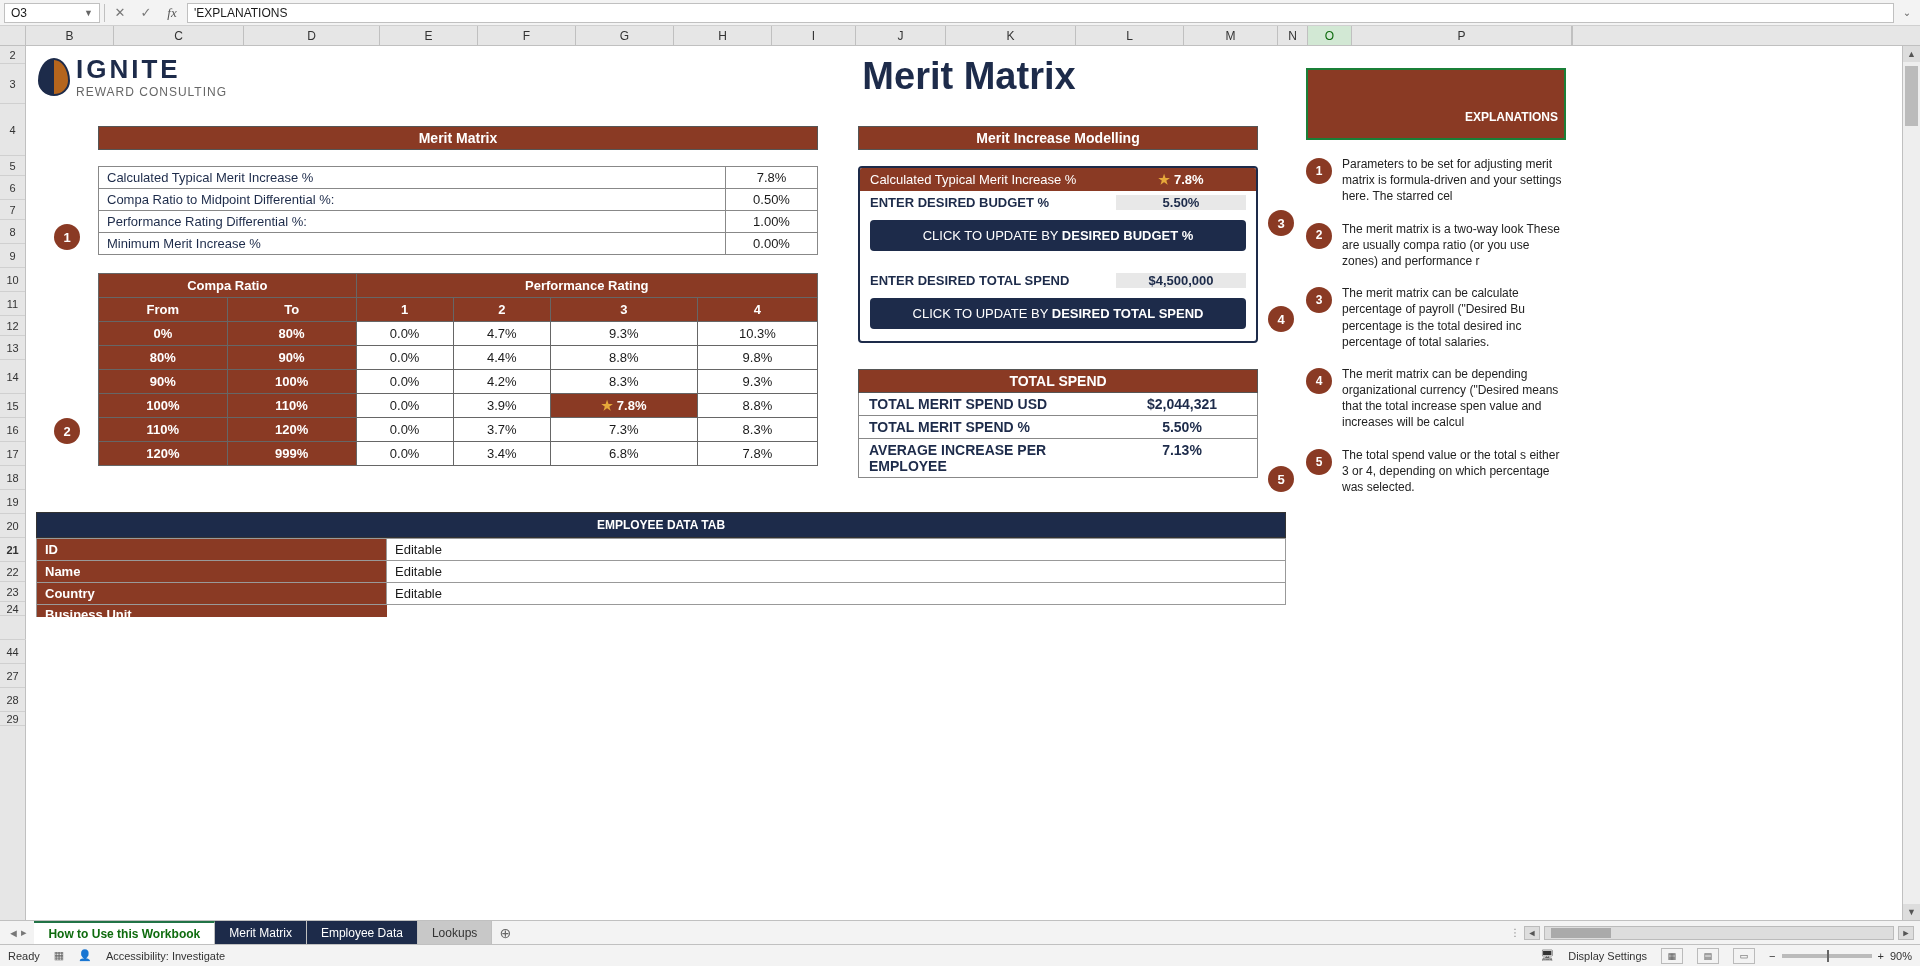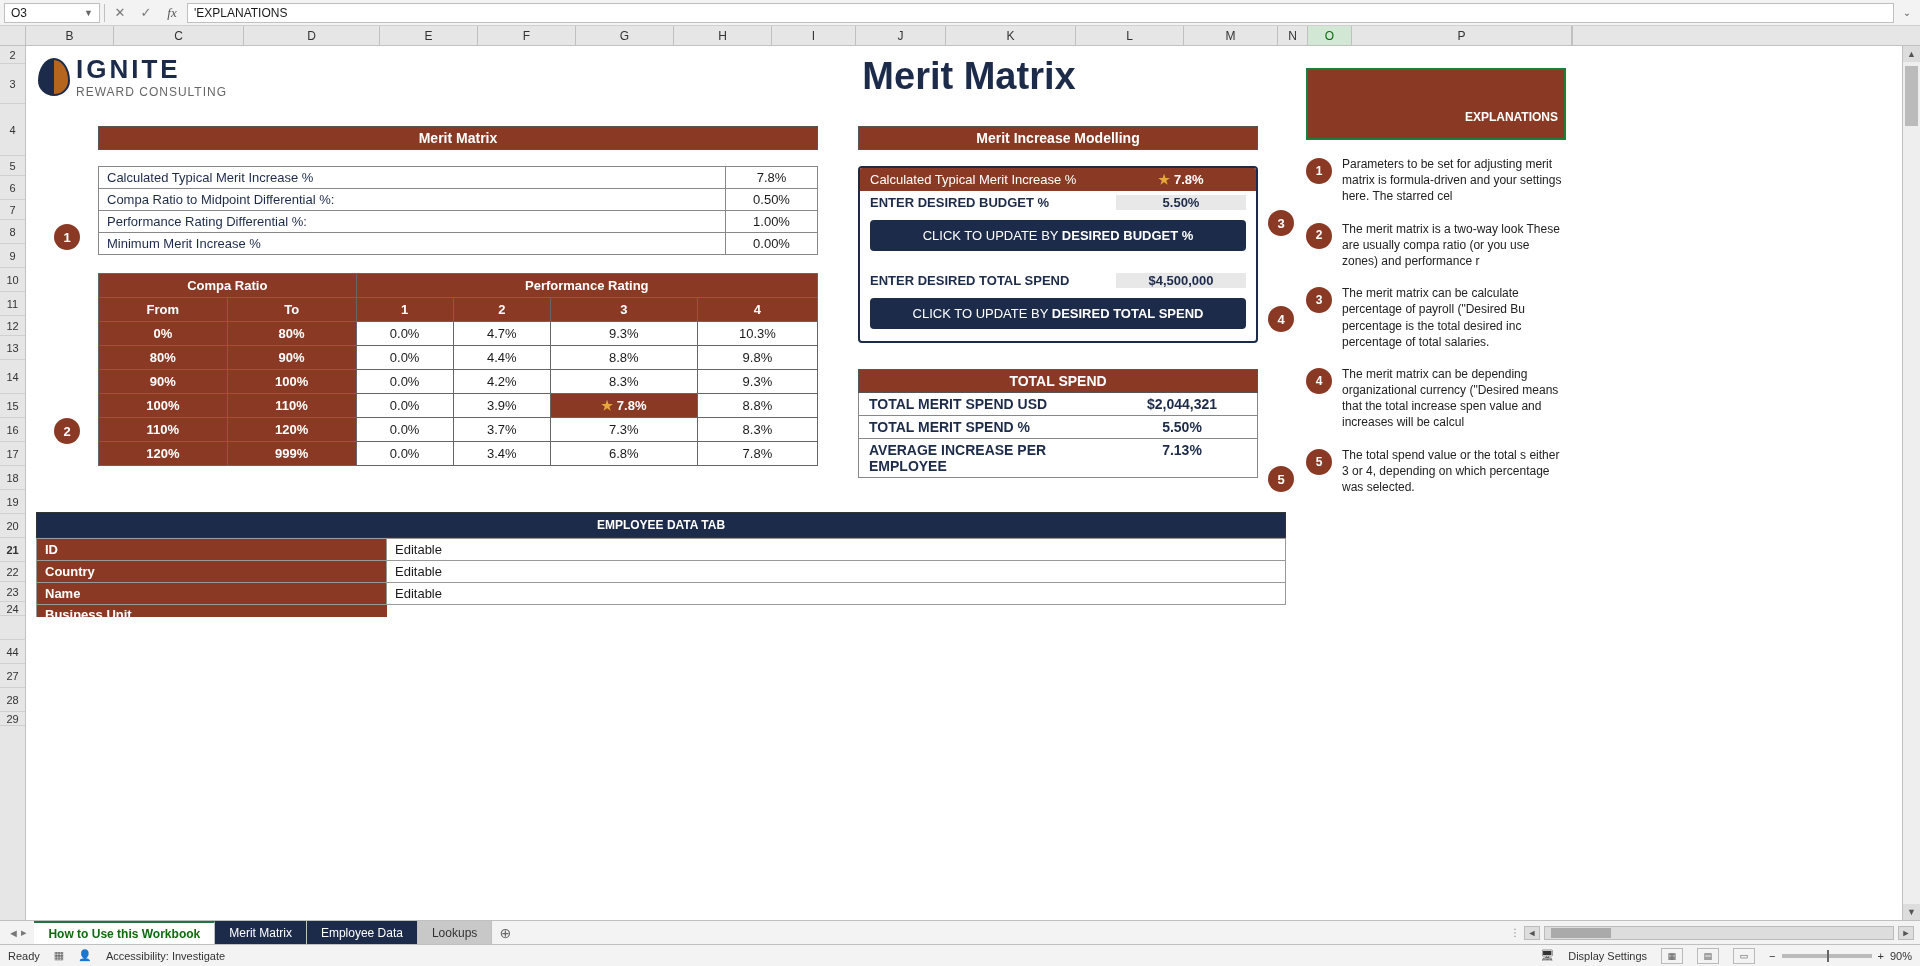--- a/index.html
+++ b/index.html
@@ -325,25 +325,25 @@
         </div>
 
         <div class="empband">EMPLOYEE DATA TAB</div>
         <table class="emptbl">
           <tbody id="empbody">
               <tr>
                 <td class="rh">ID</td>
                 <td>Editable</td>
               </tr>
               <tr>
-                <td class="rh">Country</td>
+                <td class="rh">Name</td>
                 <td>Editable</td>
               </tr>
               <tr>
-                <td class="rh">Name</td>
+                <td class="rh">Country</td>
                 <td>Editable</td>
               </tr>
             </tbody>
         </table>
         <div style="width:1250px;overflow:hidden;height:12px;border-left:1px solid #999">
           <div style="background:#8a3a24;color:#fff;font-weight:700;padding:2px 8px;width:350px;font-size:13px">Business Unit</div>
         </div>
 
         <div class="explcol">
           <div class="explhdr">EXPLANATIONS</div>

